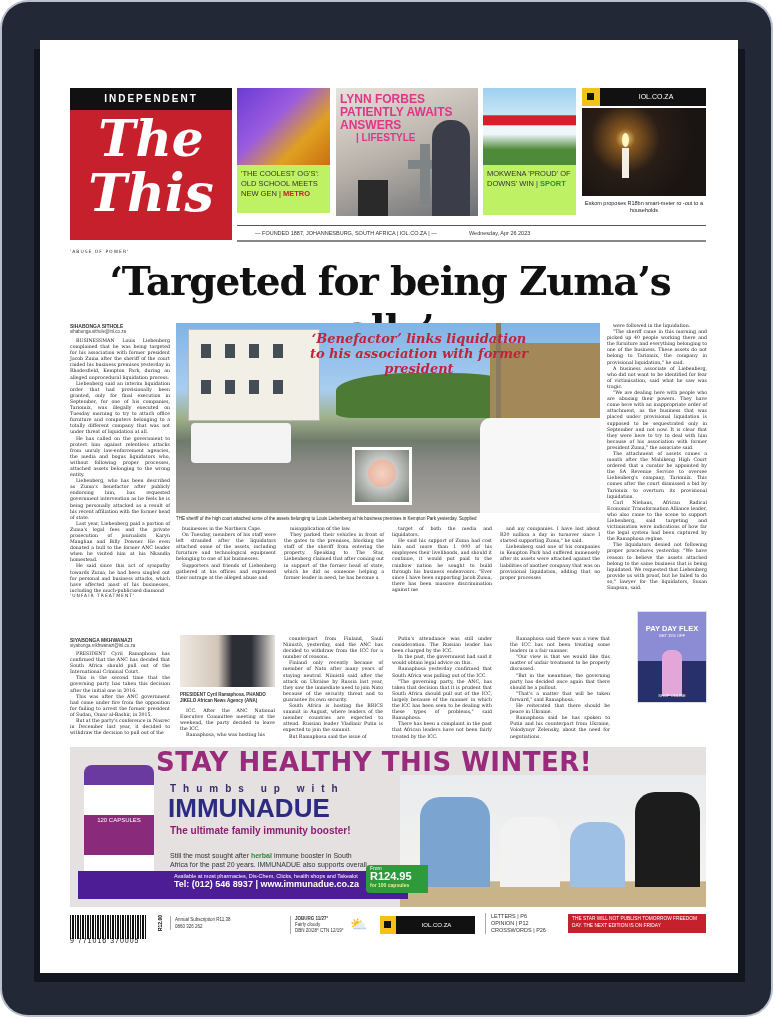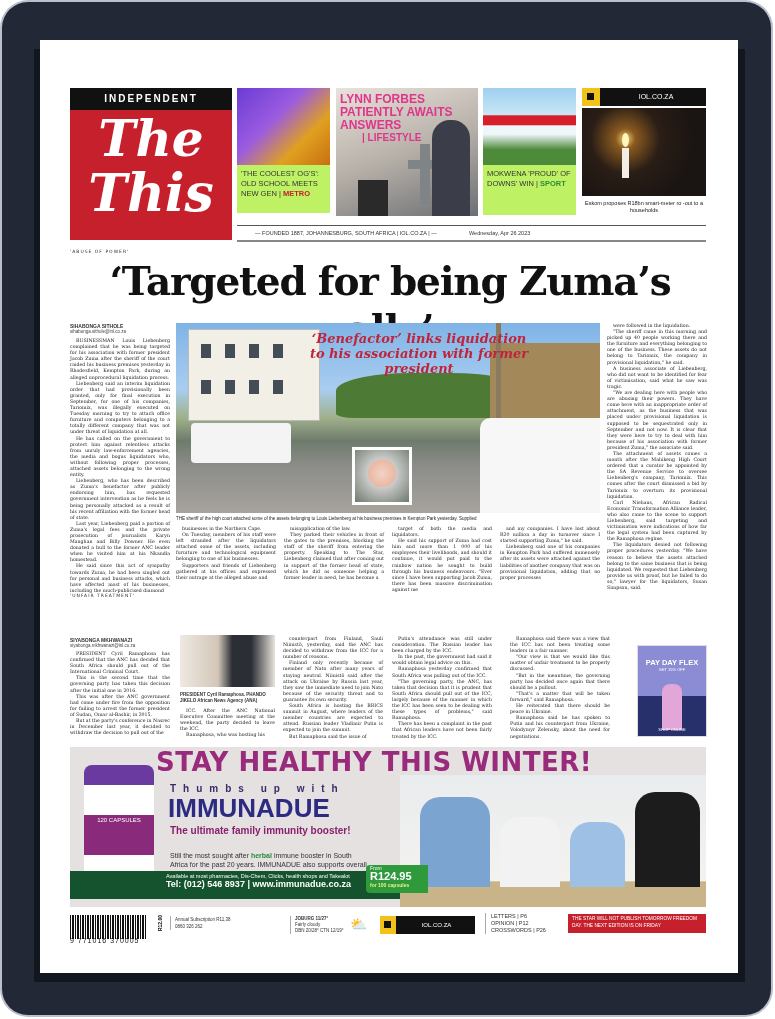--- a/index.html
+++ b/index.html
@@ -15,21 +15,21 @@
   .mast .the{font-size:50px;line-height:54px;margin-top:2px;}
   .mast .star{font-size:52px;line-height:54px;}
   .teaser{background:#bef264;}
   .teaser .img{width:100%;}
   .teaser .txt{font-size:7.5px;line-height:10px;color:#333;padding:4px 4px;text-transform:uppercase;}
   .teaser .sec{font-weight:bold;}
   .t1{left:197px;top:48px;width:93px;height:125px;}
   .t1 .img{height:77px;background:linear-gradient(135deg,#6a3cd4,#9b5be0 40%,#e0a020 70%,#c87010);}
   .t2{left:296px;top:48px;width:142px;height:128px;background:linear-gradient(160deg,#e8e2dc,#b7b0a8 50%,#6c6f74);}
   .t2 .head{color:#e0358a;font-weight:bold;font-size:12px;line-height:13px;padding:5px 4px 0 4px;text-transform:uppercase;}
-  .t2 .sec{color:#e0358a;font-weight:bold;font-size:10px;padding-left:26px;}
+  .t2 .sec{color:#e0358a;font-weight:bold;font-size:10px;padding-left:20px;}
   .t2 .person{position:absolute;right:8px;top:32px;width:38px;height:96px;background:#3b3d48;border-radius:18px 18px 0 0;}
   .t2 .cross{position:absolute;left:84px;top:56px;width:10px;height:60px;background:#7f8486;}
   .t2 .crossbar{position:absolute;left:72px;top:72px;width:34px;height:9px;background:#7f8486;}
   .t2 .plaque{position:absolute;left:22px;top:92px;width:30px;height:36px;background:#2a2a2a;}
   .t3{left:443px;top:48px;width:93px;height:127px;}
   .t3 .img{height:77px;background:linear-gradient(180deg,#9fd0f0,#c8e6f5 35%,#d81e2b 36%,#d81e2b 48%,#eef6fa 49%,#eef6fa 60%,#4d8a3a 80%);}
   .iol-bar{left:542px;top:48px;width:124px;height:18px;background:#111;}
   .iol-bar .sq{position:absolute;left:0;top:0;width:18px;height:18px;background:#f2c21a;}
   .iol-bar .sq::after{content:"";position:absolute;left:5px;top:5px;width:7px;height:7px;background:#111;}
   .iol-bar .lbl{position:absolute;left:24px;right:0;top:0;line-height:18px;text-align:center;color:#fff;font-size:7px;}
@@ -58,33 +58,33 @@
   .photo .pole{position:absolute;left:320px;top:0;width:5px;height:140px;background:#8a7b60;}
   .photo .cap{position:absolute;left:120px;top:8px;width:230px;color:#c0243a;font-family:"DejaVu Serif",serif;font-style:italic;font-weight:bold;font-size:13px;line-height:15px;text-align:center;margin-left:8px;}
   .inset{left:312px;top:407px;width:60px;height:58px;background:#fff;padding:3px;box-sizing:border-box;}
   .inset .face{width:100%;height:100%;background:radial-gradient(circle at 50% 45%,#f4d2c2 0,#e8b8a4 35%,#ccc 36%,#6f7a6c 100%);}
   .photocap{left:136px;top:476px;width:424px;font-size:4.5px;color:#222;}
   
   .k2{left:30px;top:553px;}
   .hl2{left:30px;top:560px;width:640px;font-family:"DejaVu Serif",serif;font-size:19.5px;color:#111;letter-spacing:-0.3px;}
   .ramaphoto{left:140px;top:595px;width:95px;height:52px;background:linear-gradient(90deg,#efe9e2,#d2c6b8 40%,#2b2e35 55%,#2b2e35 75%,#e8e3dc);}
   .ramacap{left:140px;top:652px;width:95px;font-size:4.5px;font-weight:bold;color:#333;line-height:6px;}
-  .ad-side{left:597px;top:605px;width:68px;height:90px;border:1px solid #ddd;background:linear-gradient(180deg,#8c8cd4 0,#8c8cd4 55%,#27306a 55%);}
+  .ad-side{left:597px;top:571px;width:68px;height:90px;border:1px solid #ddd;background:linear-gradient(180deg,#8c8cd4 0,#8c8cd4 55%,#27306a 55%);}
   .ad-side .t{color:#fff;font-weight:bold;font-size:7.5px;text-align:center;margin-top:12px;}
   .ad-side .s{color:#fff;font-size:4px;text-align:center;}
   .ad-side .girl{position:absolute;left:24px;top:38px;width:20px;height:46px;background:#e2a7d8;border-radius:8px 8px 0 0;}
   
   .ad{left:30px;top:707px;width:636px;height:160px;background:#e4e1e0;overflow:hidden;}
   .ad .title{position:absolute;left:86px;top:0;font-family:"DejaVu Sans",sans-serif;font-weight:bold;font-size:26px;color:#9a2a7c;letter-spacing:0.5px;}
   .ad .thumbs{position:absolute;left:100px;top:36px;font-weight:bold;font-size:10px;letter-spacing:7px;color:#3a2a6a;}
   .ad .brand{position:absolute;left:98px;top:46px;font-weight:bold;font-size:26px;color:#2d2a82;}
   .ad .tag{position:absolute;left:100px;top:78px;font-weight:bold;font-size:10px;color:#8a1f6e;}
   .ad .desc{position:absolute;left:100px;top:104px;width:200px;font-size:7px;line-height:9px;color:#333;}
   .ad .desc b{color:#2b8a3e;}
-  .ad .bar{position:absolute;left:0;bottom:8px;width:330px;height:28px;background:#14532d;color:#fff;}
+  .ad .bar{position:absolute;left:8px;bottom:8px;width:330px;height:28px;background:#4c1d95;color:#fff;}
   .ad .bar .a{font-size:5.5px;padding:2px 0 0 96px;}
   .ad .bar .b{font-weight:bold;font-size:9px;padding-left:96px;}
   .ad .bottle{position:absolute;left:14px;top:18px;width:70px;height:118px;background:#fff;border-radius:10px;}
   .ad .bottle .lid{height:20px;background:#6a3aa0;border-radius:8px 8px 0 0;}
   .ad .bottle .lbl{margin-top:30px;height:40px;background:#8a2a7a;color:#fff;font-size:6px;text-align:center;line-height:10px;}
   .ad .price{position:absolute;left:296px;top:118px;width:62px;height:28px;background:#2f9a3c;color:#fff;border-radius:4px 0 0 4px;padding-left:4px;box-sizing:border-box;}
   .ad .price .f{font-size:5px;}
   .ad .price .p{font-weight:bold;font-size:11px;line-height:11px;}
   .ad .price .c{font-size:5px;font-weight:bold;color:#e8f08a;}
   .ad .family{position:absolute;left:330px;top:28px;width:306px;height:132px;background:linear-gradient(180deg,#e9ecee,#f3f2ef 80%,#c9b48a 81%);}

